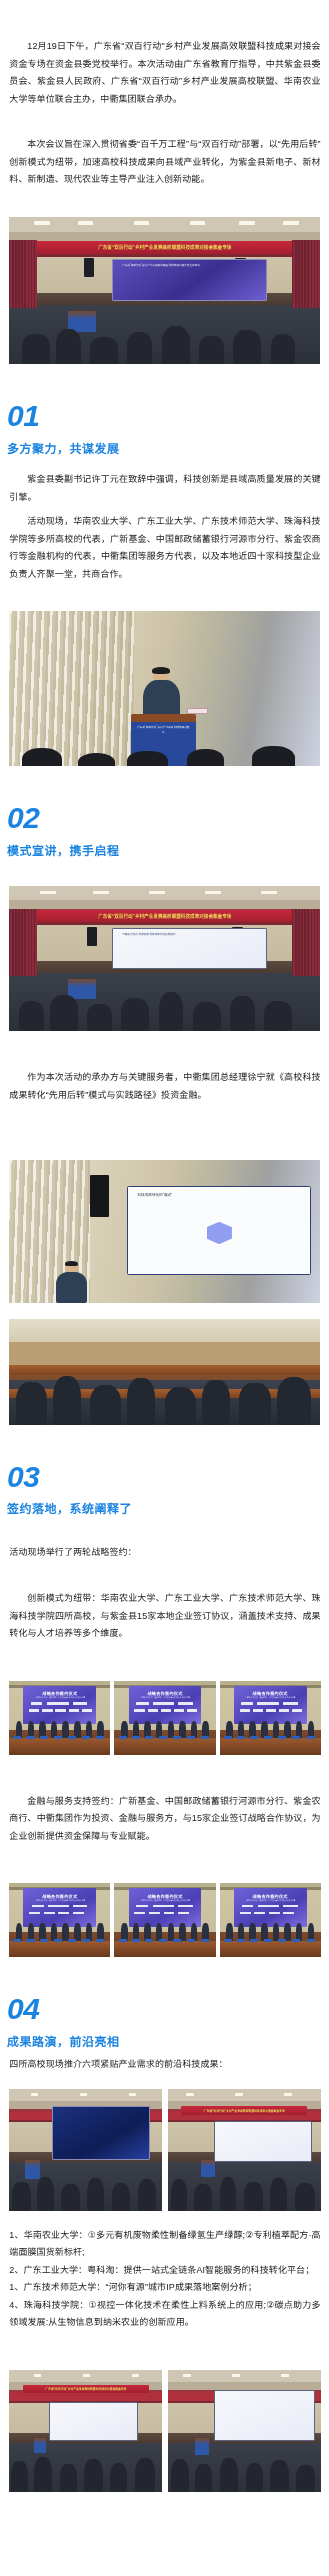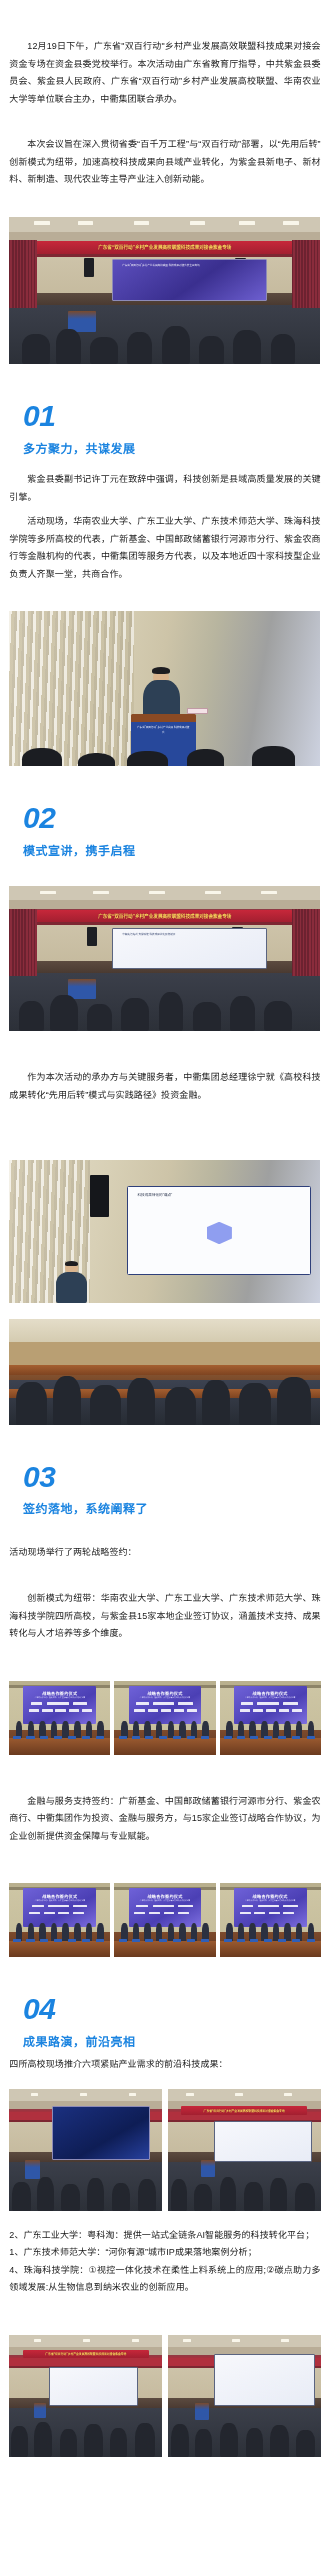--- a/index.html
+++ b/index.html
@@ -29,21 +29,21 @@
   }
   .para.indent { text-indent: 2em; }
   .para.noindent { text-indent: 0; }
 
   .spacer-sm { height: 7.2px; }
   .spacer-md { height: 15.5px; }
   .spacer-lg { height: 28px; }
   .spacer-xl { height: 38px; }
 
   
-  .section-head { padding: 0 23px; }
+  .section-head { padding: 0 7px; }
   .section-num {
     font-size: 30px;
     font-weight: 700;
     font-style: italic;
     color: #1b84e0;
     line-height: 0.95;
     letter-spacing: -0.5px;
     font-family: "Liberation Sans", "DejaVu Sans", sans-serif;
   }
   .section-title {
@@ -680,20 +680,21 @@
       <div class="person" style="left:34%; width:11%; height:28%"></div>
       <div class="person" style="left:50%; width:12%; height:24%"></div>
       <div class="person" style="left:67%; width:11%; height:27%"></div>
       <div class="person" style="left:83%; width:13%; height:23%"></div>
     </div>
   </div>
 
   <div class="spacer-md"></div>
 
   <div>
+    <p class="para noindent">1、华南农业大学：①多元有机废物柔性制备绿氢生产绿醇;②专利植萃配方·高端面膜国货新标杆;</p>
     <p class="para noindent">2、广东工业大学：粤科淘：提供一站式全链条AI智能服务的科技转化平台；</p>
     <p class="para noindent">1、广东技术师范大学：“河你有源”城市IP成果落地案例分析；</p>
     <p class="para noindent">4、珠海科技学院：①视控一体化技术在柔性上料系统上的应用;②碳点助力多领域发展:从生物信息到纳米农业的创新应用。</p>
   </div>
 
   <div class="spacer-xl"></div>
 
   <div class="photo-pair">
     <div class="photo hall" style="height:122px">
       <div class="ceiling-light" style="left:16%"></div>

